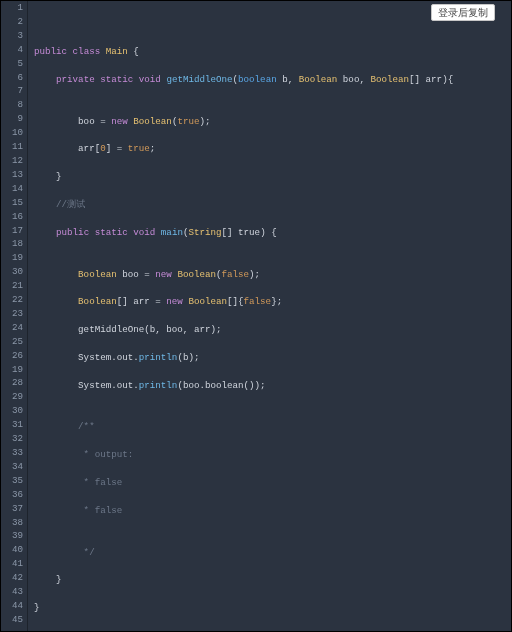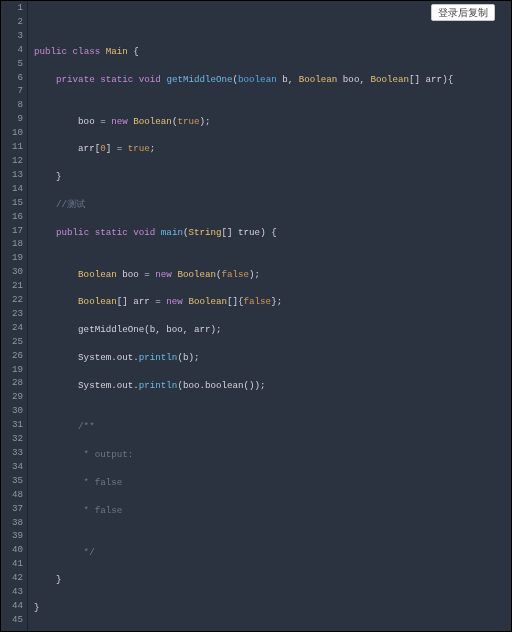--- a/index.html
+++ b/index.html
@@ -108,21 +108,21 @@
       <div class="line ln">26</div>
       <div class="line ln">19</div>
       <div class="line ln">28</div>
       <div class="line ln">29</div>
       <div class="line ln">30</div>
       <div class="line ln">31</div>
       <div class="line ln">32</div>
       <div class="line ln">33</div>
       <div class="line ln">34</div>
       <div class="line ln">35</div>
-      <div class="line ln">48</div>
+      <div class="line ln">36</div>
       <div class="line ln">37</div>
       <div class="line ln">38</div>
       <div class="line ln">39</div>
       <div class="line ln">40</div>
       <div class="line ln">41</div>
       <div class="line ln">42</div>
       <div class="line ln">43</div>
       <div class="line ln">44</div>
       <div class="line ln">45</div>
     </div>

